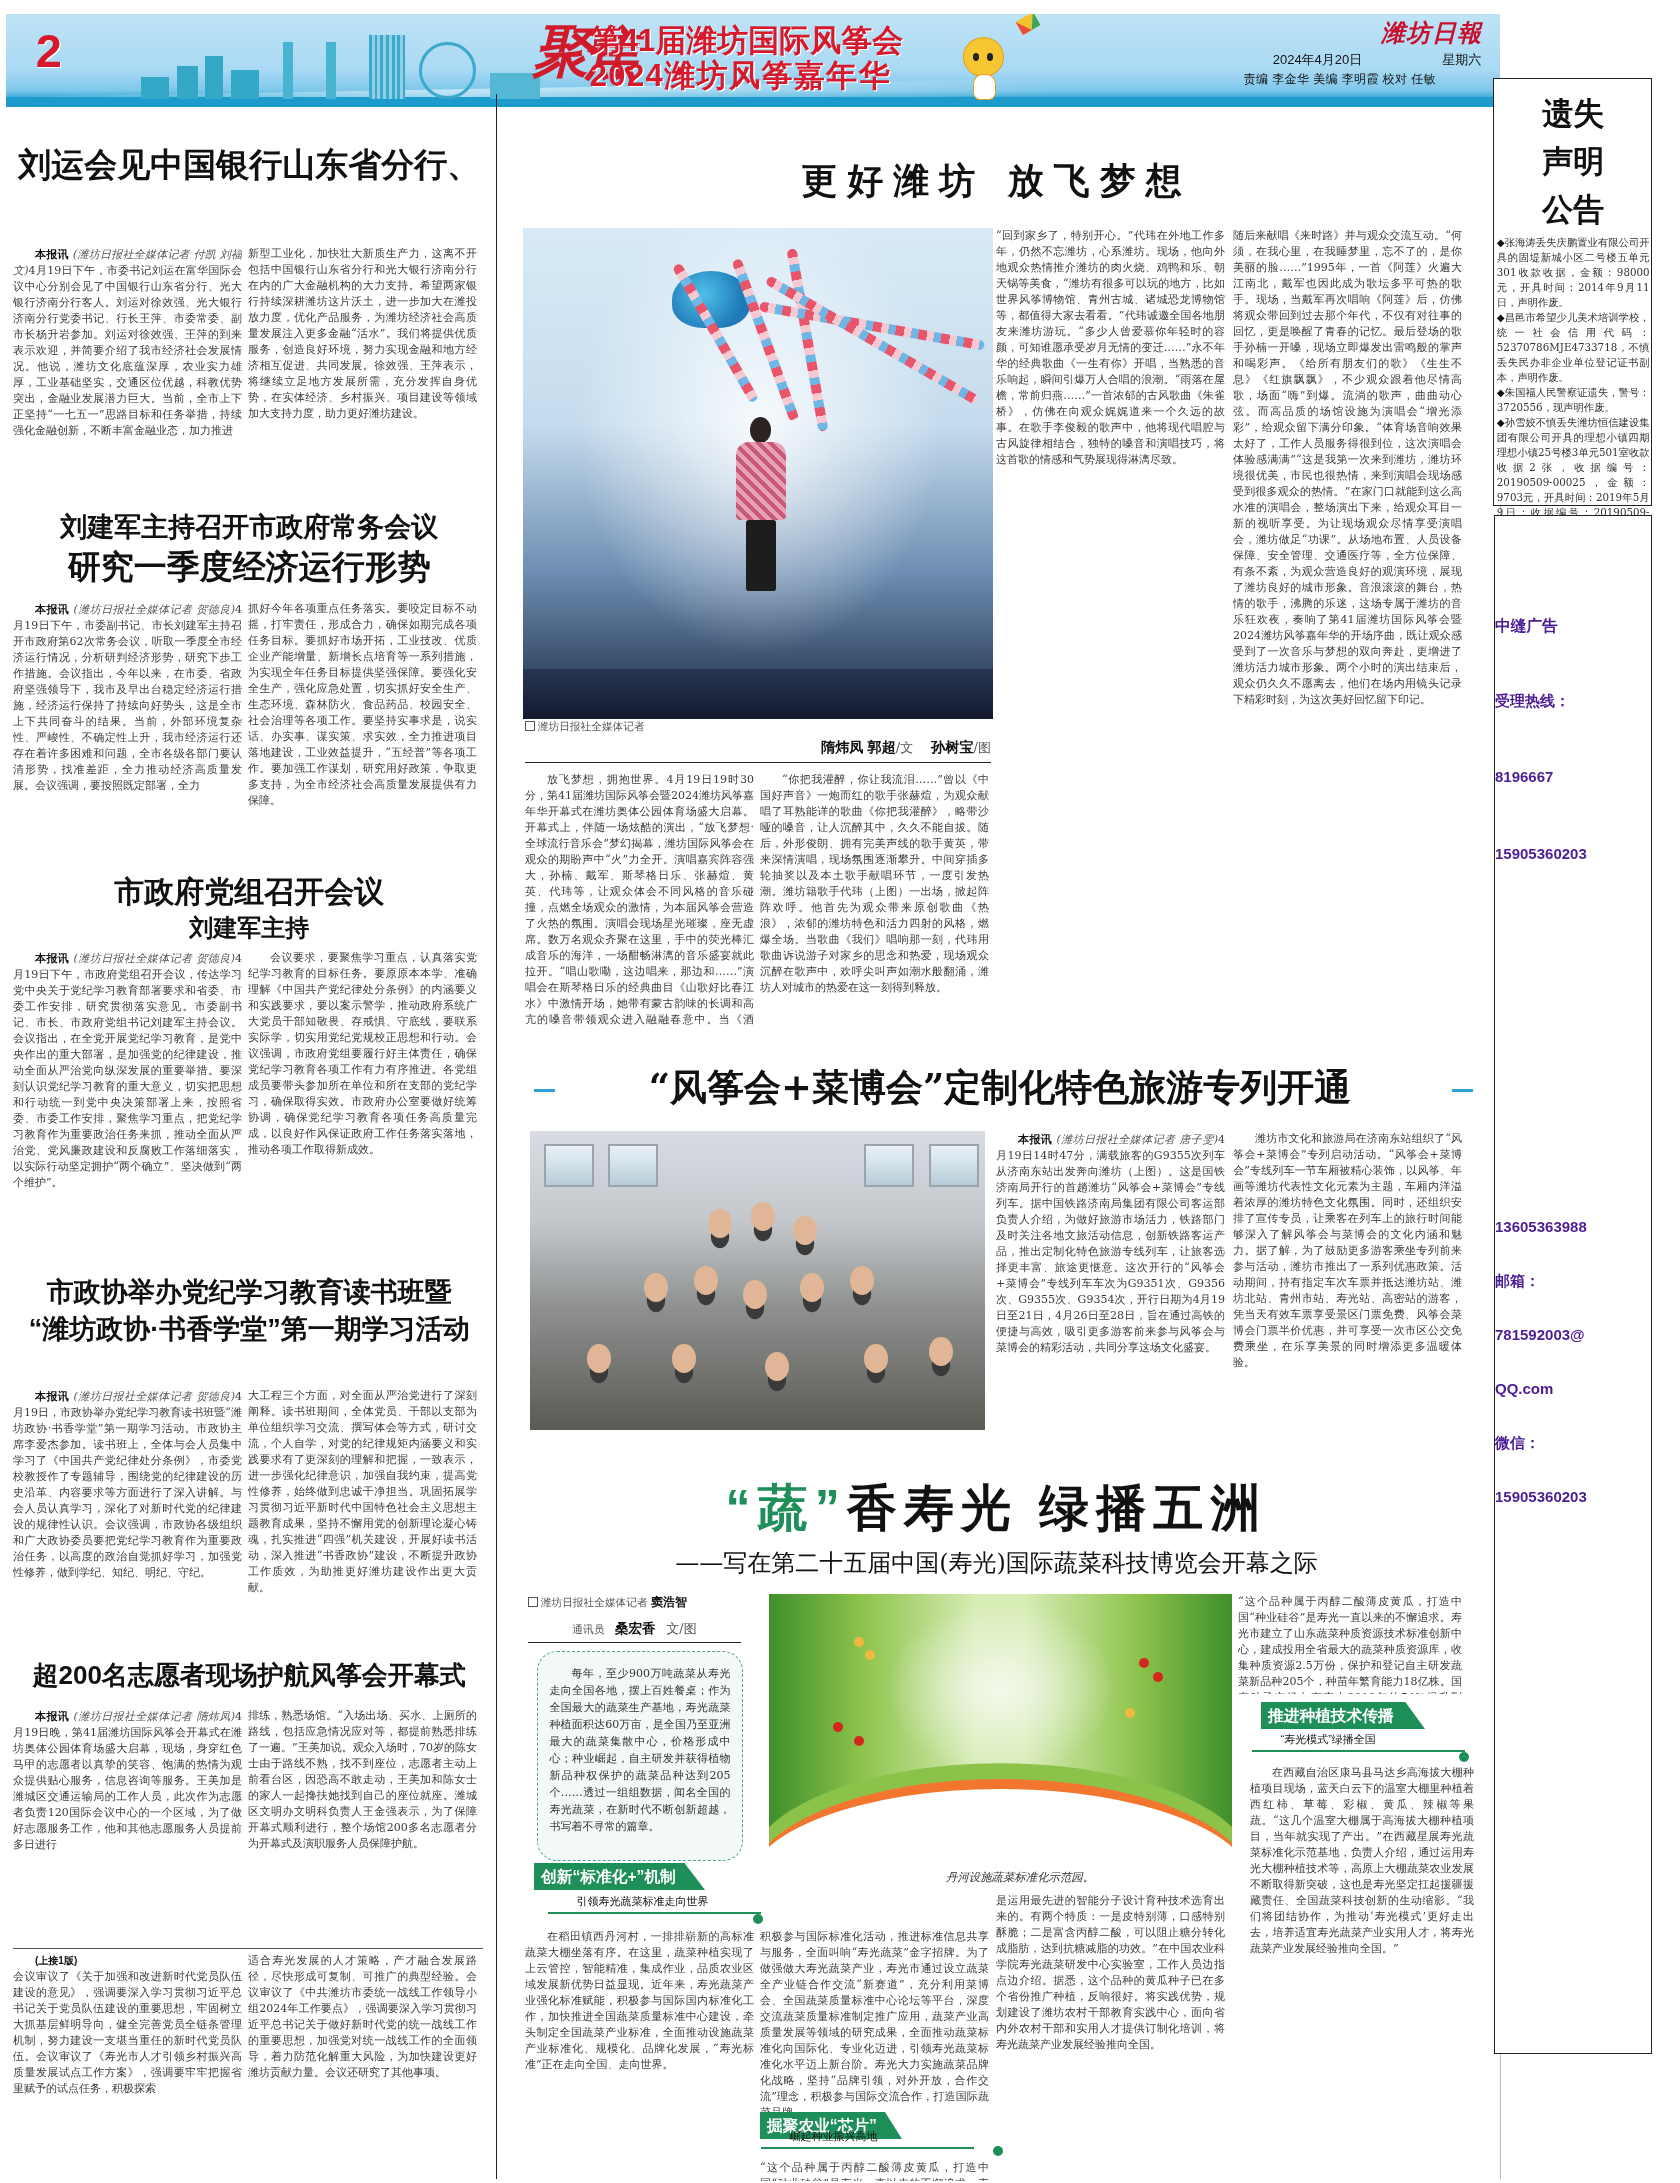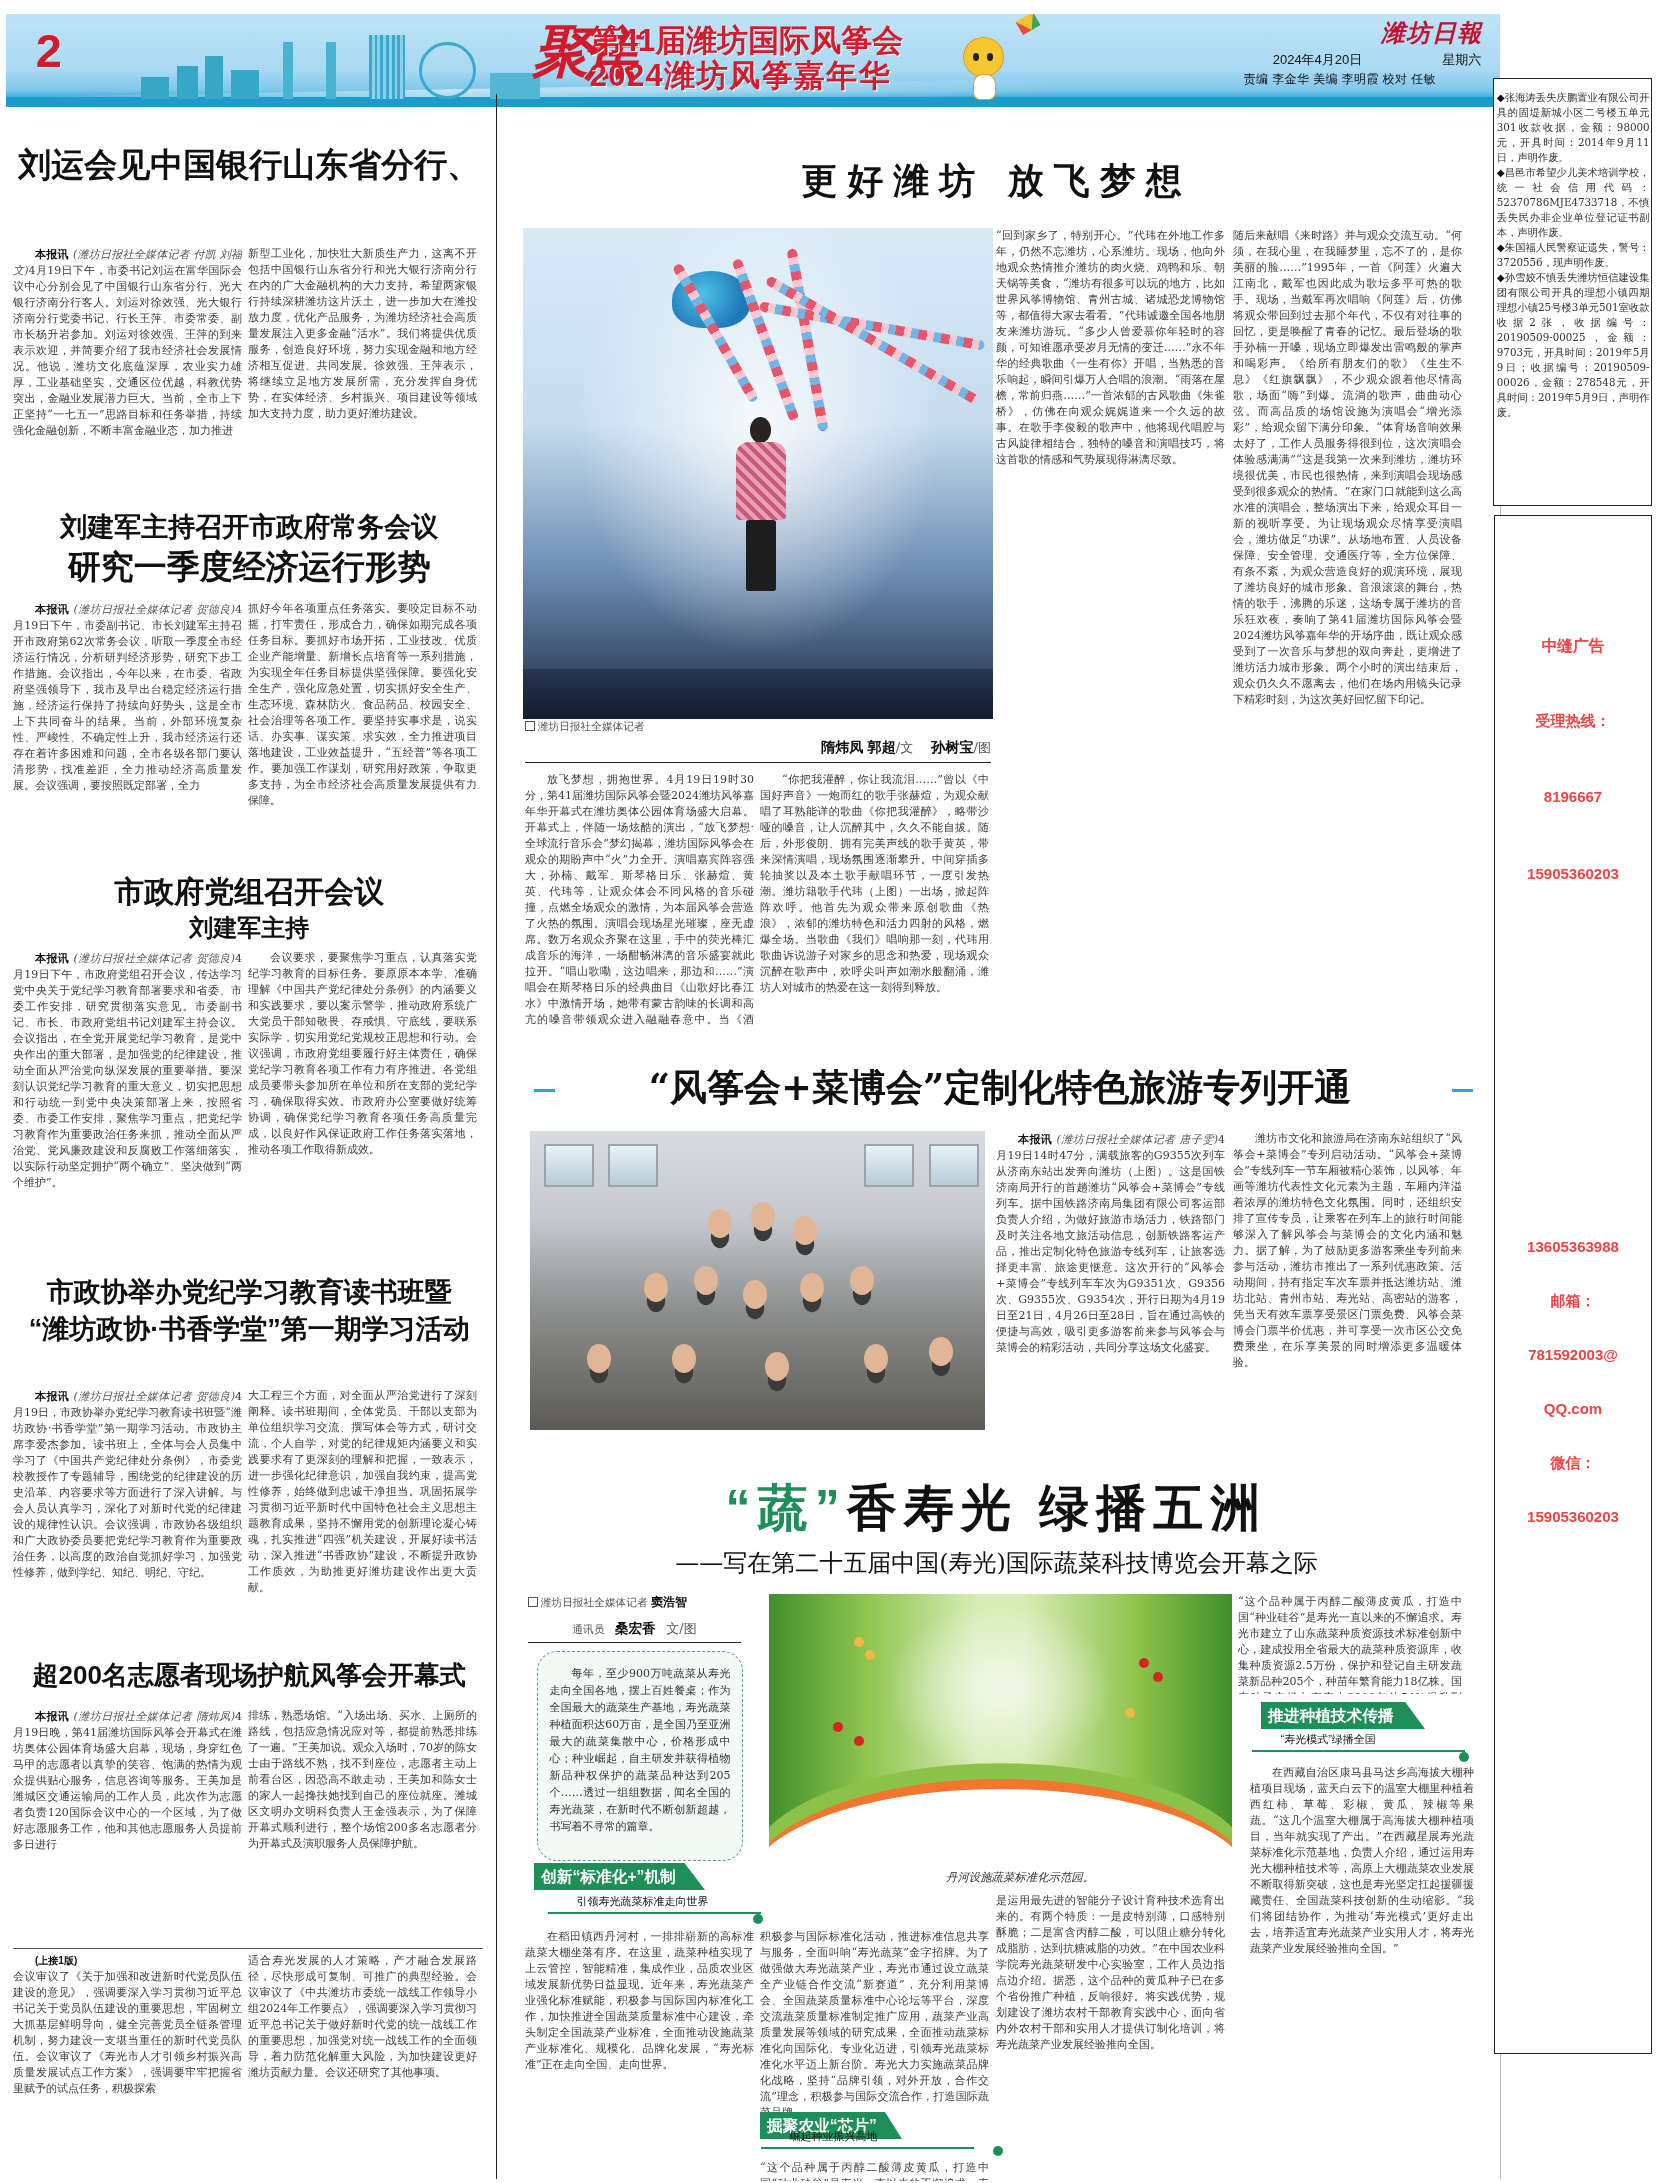--- a/index.html
+++ b/index.html
@@ -75,21 +75,21 @@
   .tomato { position: absolute; width: 10px; height: 10px; border-radius: 50%; background: #d4261e; }
   .tomato.y { background: #f0b840; }
   .greenhouse-arc { position: absolute; left: -21.3px; right: -21.3px; bottom: -128px; height: 213px; border-radius: 50%; background: #fff;
     border-top: 10px solid #f2762e; box-shadow: 0 -15.7px 0 0 #8bc34a; }
 
   
   .ad-box { position: absolute; border: 1.4px solid #222; background: #fff; }
   .ad-title { font-family: "Liberation Sans", sans-serif; font-weight: bold; font-size: 31px; text-align: center; color: #111; line-height: 1.55; }
   .notice-item { font-family: "DejaVu Serif", serif; font-size: 10.3px; line-height: 15px; color: #333; text-align: justify; }
   .notice-item .diamond { color: #111; }
-  .ad-line { position: absolute; left: 0; right: 0; text-align: center; font-family: "Liberation Sans", sans-serif; font-weight: bold; font-size: 15px; color: #ef4444; margin-top: 20px; }
+  .ad-line { position: absolute; left: 0; right: 0; text-align: left; font-family: "Liberation Sans", sans-serif; font-weight: bold; font-size: 15px; color: #4c1d95; }
 
   
   .deco-line { position: absolute; height: 2.8px; background: #2ea2d4; }
   .summary-box { position: absolute; border: 1.4px dashed #5a9c9a; border-radius: 20px; padding: 13px 11.4px; background: #f3f9f5;
     font-family: "DejaVu Serif", serif; font-size: 11px; line-height: 17px; color: #333; text-indent: 2em; text-align: justify; }
   .green-tag { position: absolute; height: 27px; background: #1f8f5a; color: #fff; font-family: "Liberation Sans", sans-serif; font-weight: bold;
     font-size: 15.7px; line-height: 27px; padding: 0 21.3px 0 7.1px; clip-path: polygon(0 0, 88% 0, 100% 100%, 0 100%); }
   .green-sub { position: absolute; font-family: "Liberation Sans", sans-serif; font-size: 11px; color: #111; border-bottom: 2.1px solid #1f8f5a; padding: 1.4px 7.1px 2.8px 28.5px; }
   .green-dot { position: absolute; width: 10px; height: 10px; border-radius: 50%; background: #1f8f5a; }
   .photo-caption { position: absolute; font-family: "DejaVu Serif", serif; font-size: 11.4px; color: #333; font-style: italic; }
@@ -284,20 +284,25 @@
 
 <div class="body-text" style="left:996px; top:1893px; width:229px; height:285px; text-indent:0;">是运用最先进的智能分子设计育种技术选育出来的。有两个特质：一是皮特别薄，口感特别酥脆；二是富含丙醇二酸，可以阻止糖分转化成脂肪，达到抗糖减脂的功效。”在中国农业科学院寿光蔬菜研发中心实验室，工作人员边指点边介绍。据悉，这个品种的黄瓜种子已在多个省份推广种植，反响很好。将实践优势，规划建设了潍坊农村干部教育实践中心，面向省内外农村干部和实用人才提供订制化培训，将寿光蔬菜产业发展经验推向全国。</div>
 
 <div class="body-text" style="left:1238px; top:1594px; width:224px; height:100px; text-indent:0;">“这个品种属于丙醇二酸薄皮黄瓜，打造中国“种业硅谷”是寿光一直以来的不懈追求。寿光市建立了山东蔬菜种质资源技术标准创新中心，建成投用全省最大的蔬菜种质资源库，收集种质资源2.5万份，保护和登记自主研发蔬菜新品种205个，种苗年繁育能力18亿株。国产种子市场占有率由2010年的54%提升到70%以上，成为国家级蔬菜种业创新基础建设重要基地。</div>
 <div class="green-tag" style="left:1261px; top:1702px; width:164px;">推进种植技术传播</div>
 <div class="green-sub" style="left:1252px; top:1731px; width:213px;">“寿光模式”绿播全国</div>
 <div class="green-dot" style="left:1459px; top:1752px;"></div>
 <div class="body-text" style="left:1250px; top:1765px; width:224px; height:413px;">在西藏自治区康马县马达乡高海拔大棚种植项目现场，蓝天白云下的温室大棚里种植着西红柿、草莓、彩椒、黄瓜、辣椒等果蔬。“这几个温室大棚属于高海拔大棚种植项目，当年就实现了产出。”在西藏星展寿光蔬菜标准化示范基地，负责人介绍，通过运用寿光大棚种植技术等，高原上大棚蔬菜农业发展不断取得新突破，这也是寿光坚定扛起援疆援藏责任、全国蔬菜科技创新的生动缩影。“我们将团结协作，为推动‘寿光模式’更好走出去，培养适宜寿光蔬菜产业实用人才，将寿光蔬菜产业发展经验推向全国。”</div>
 
 <div class="ad-box" style="left:1493px; top:78px; width:159px; height:428px; padding:11.4px 1.4px 2.8px 2.8px;">
+  <div class="ad-title">
+    <div>遗失</div>
+    <div>声明</div>
+    <div>公告</div>
+  </div>
   <div class="notice-item"><span class="diamond">◆</span><span>张海涛丢失庆鹏置业有限公司开具的固堤新城小区二号楼五单元301收款收据，金额：98000元，开具时间：2014年9月11日，声明作废。</span></div>
   <div class="notice-item"><span class="diamond">◆</span><span>昌邑市希望少儿美术培训学校，统一社会信用代码：52370786MJE4733718，不慎丢失民办非企业单位登记证书副本，声明作废。</span></div>
   <div class="notice-item"><span class="diamond">◆</span><span>朱国福人民警察证遗失，警号：3720556，现声明作废。</span></div>
   <div class="notice-item"><span class="diamond">◆</span><span>孙雪姣不慎丢失潍坊恒信建设集团有限公司开具的理想小镇四期理想小镇25号楼3单元501室收款收据2张，收据编号：20190509-00025，金额：9703元，开具时间：2019年5月9日；收据编号：20190509-00026，金额：278548元，开具时间：2019年5月9日，声明作废。</span></div>
 </div>
 
 <div class="ad-box" style="left:1494px; top:515px; width:158px; height:1539px;">
   <div class="ad-line" style="top:100px; font-size:15.7px;">中缝广告</div>
   <div class="ad-line" style="top:176px;">受理热线：</div>
   <div class="ad-line" style="top:252px;">8196667</div>

